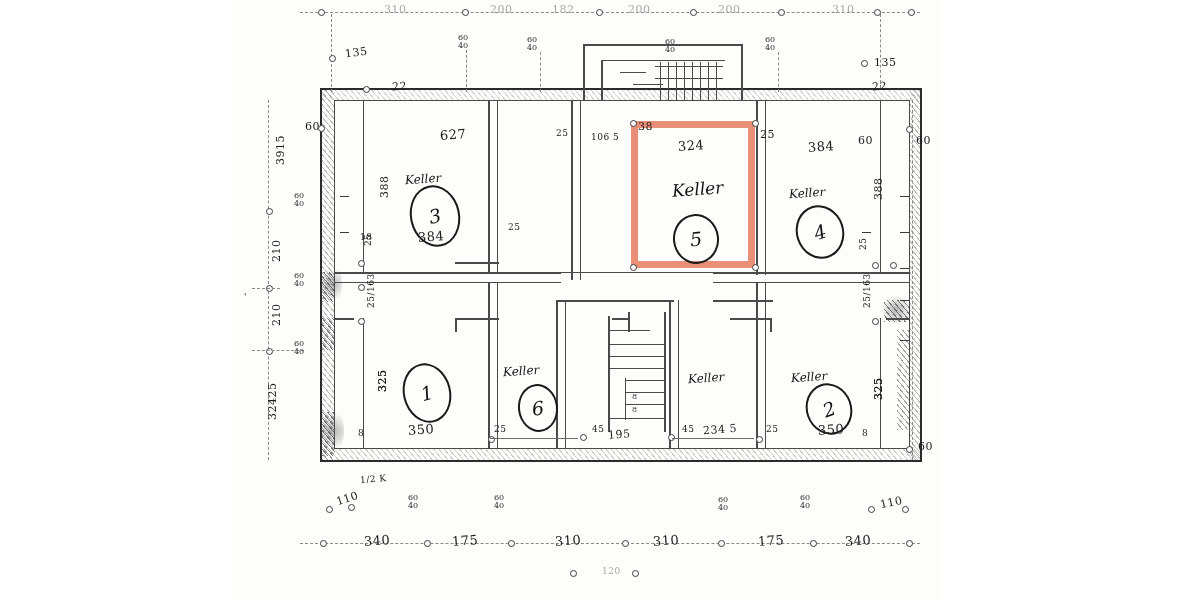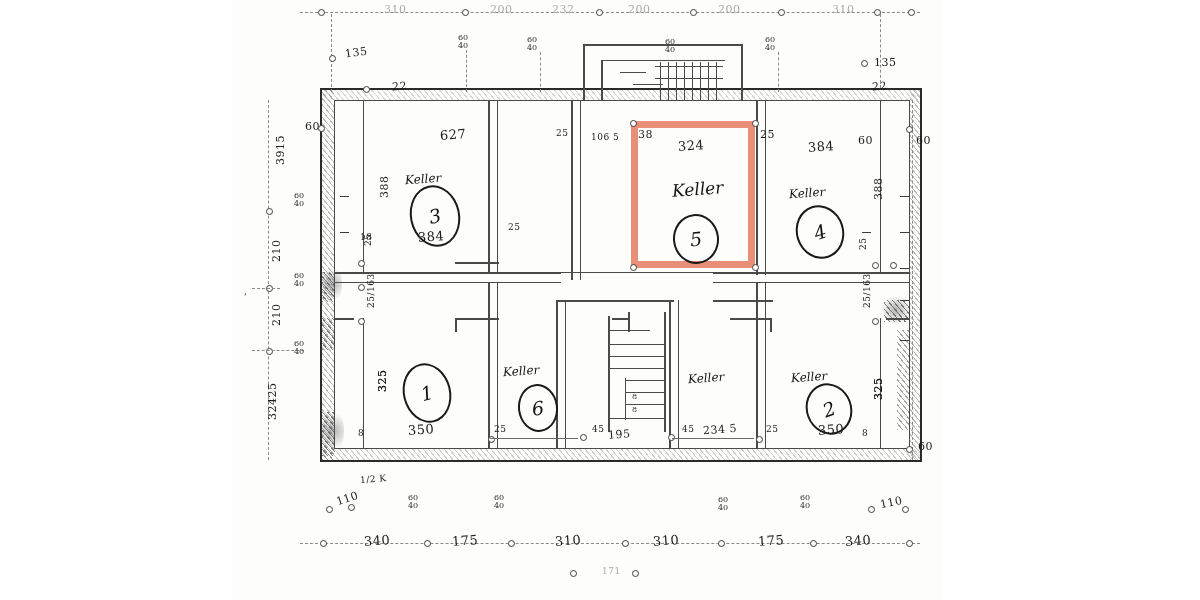--- a/index.html
+++ b/index.html
@@ -210,21 +210,21 @@
   <div class="hw md skew" style="left:440px;top:127px;">627</div>
   <div class="hw md skew" style="left:418px;top:229px;">384</div>
 
   <div class="script tiny skew" style="left:789px;top:186px;">Keller</div>
   <div class="roomnum" style="left:796px;top:205px;width:44px;height:50px;font-size:19px;transform:rotate(-18deg);">4</div>
   <div class="hw md skew" style="left:808px;top:139px;">384</div>
 
   <div class="script skew" style="left:672px;top:179px;font-size:17px;">Keller</div>
   <div class="roomnum" style="left:673px;top:214px;width:42px;height:46px;font-size:19px;transform:rotate(-6deg);">5</div>
   <div class="hw md skew" style="left:678px;top:138px;">324</div>
-  <div class="hw sm" style="left:638px;top:128px;text-align:center;">38</div>
+  <div class="hw sm" style="left:638px;top:120px;text-align:center;">38</div>
   <div class="hw sm" style="left:760px;top:128px;">25</div>
 
   <div class="roomnum" style="left:403px;top:363px;width:44px;height:56px;font-size:19px;transform:rotate(-14deg);">1</div>
   <div class="hw md skew" style="left:408px;top:422px;">350</div>
   <div class="hw sm rot90" style="left:376px;top:392px;">325</div>
 
   <div class="script tiny skew" style="left:503px;top:364px;">Keller</div>
   <div class="roomnum" style="left:518px;top:384px;width:36px;height:44px;font-size:19px;transform:rotate(-7deg);">6</div>
 
   <div class="script tiny skew" style="left:791px;top:370px;">Keller</div>
@@ -240,21 +240,21 @@
     <div class="dashline" style="left:300px;top:12px;width:620px;"></div>
     <div class="node" style="left:318px;top:9px;"></div>
     <div class="node" style="left:462px;top:9px;"></div>
     <div class="node" style="left:596px;top:9px;"></div>
     <div class="node" style="left:690px;top:9px;"></div>
     <div class="node" style="left:778px;top:9px;"></div>
     <div class="node" style="left:874px;top:9px;"></div>
     <div class="node" style="left:908px;top:9px;"></div>
     <div class="hw sm vfaded" style="left:384px;top:3px;">310</div>
     <div class="hw sm vfaded" style="left:490px;top:3px;">200</div>
-    <div class="hw sm vfaded" style="left:552px;top:3px;">232</div>
+    <div class="hw sm vfaded" style="left:552px;top:3px;">182</div>
     <div class="hw sm vfaded" style="left:628px;top:3px;">200</div>
     <div class="hw sm vfaded" style="left:718px;top:3px;">200</div>
     <div class="hw sm vfaded" style="left:832px;top:3px;">310</div>
 
     <div class="dashline-v" style="left:331px;top:14px;height:78px;"></div>
     <div class="hw sm" style="left:345px;top:46px;transform:rotate(-8deg);">135</div>
     <div class="node" style="left:329px;top:55px;"></div>
     <div class="hw sm skew" style="left:392px;top:80px;">22</div>
     <div class="node" style="left:363px;top:86px;"></div>
     <div class="hw sm" style="left:874px;top:56px;">135</div>
@@ -291,21 +291,21 @@
     <div class="node" style="left:622px;top:540px;"></div>
     <div class="node" style="left:718px;top:540px;"></div>
     <div class="node" style="left:810px;top:540px;"></div>
     <div class="node" style="left:906px;top:540px;"></div>
     <div class="hw md skew" style="left:364px;top:533px;">340</div>
     <div class="hw md skew" style="left:452px;top:533px;">175</div>
     <div class="hw md skew" style="left:555px;top:533px;">310</div>
     <div class="hw md skew" style="left:653px;top:533px;">310</div>
     <div class="hw md skew" style="left:758px;top:533px;">175</div>
     <div class="hw md skew" style="left:845px;top:533px;">340</div>
-    <div class="hw xs vfaded" style="left:602px;top:566px;">171</div>
+    <div class="hw xs vfaded" style="left:602px;top:566px;">120</div>
     <div class="node" style="left:570px;top:570px;"></div>
     <div class="node" style="left:632px;top:570px;"></div>
 
     <div class="win" style="left:494px;top:494px;">
       <b>60</b>
       <b>40</b>
     </div>
     <div class="win" style="left:718px;top:496px;">
       <b>60</b>
       <b>40</b>

